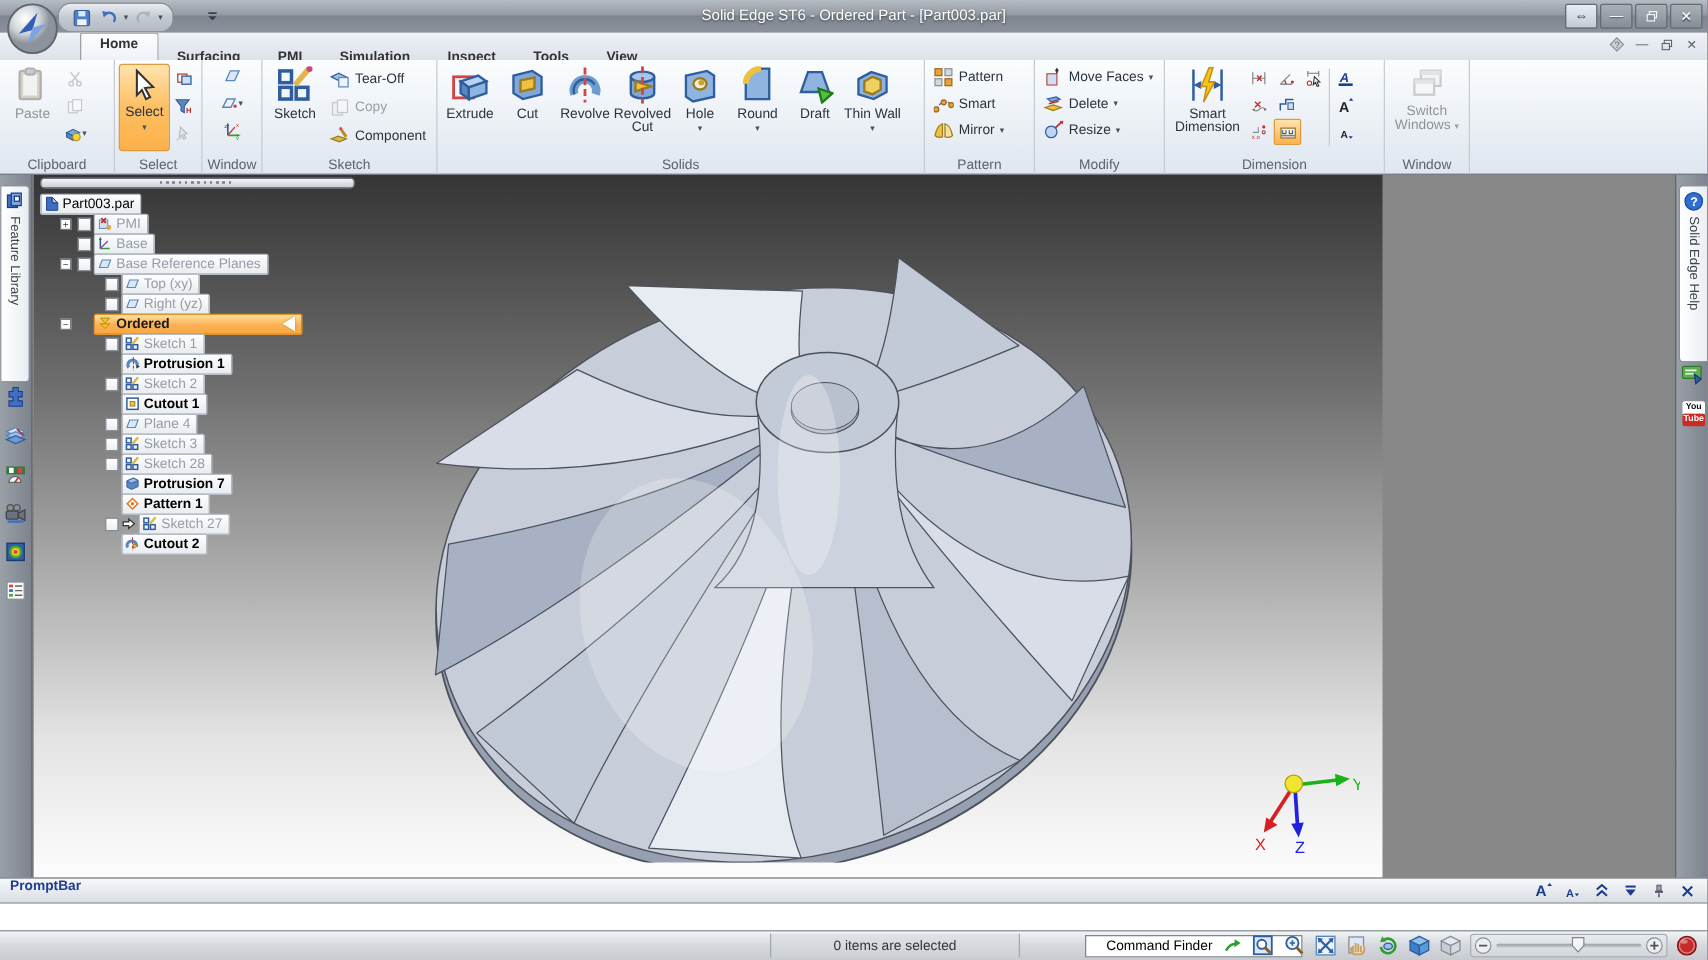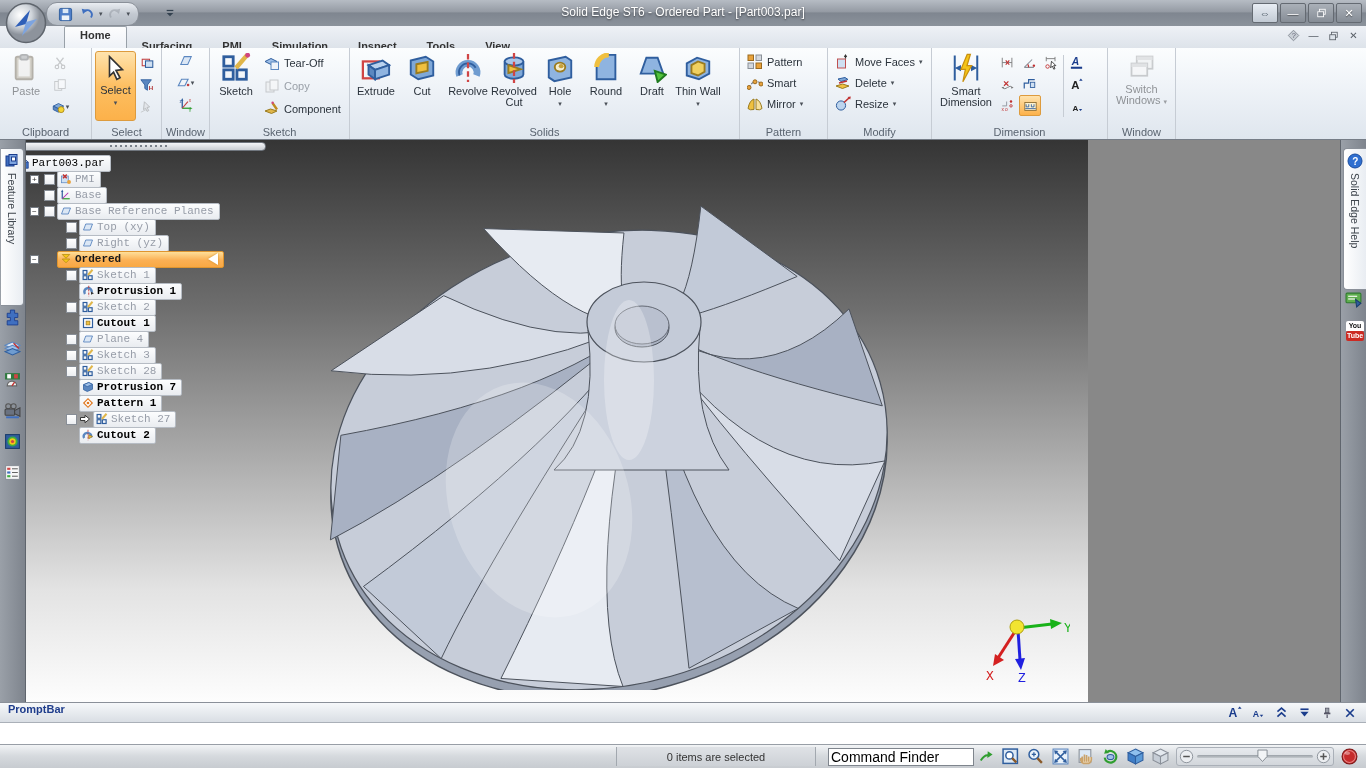--- a/index.html
+++ b/index.html
@@ -49,22 +49,22 @@
   #main{position:absolute;top:140px;left:0;width:1366px;height:562px;}
   .strip{position:absolute;top:0;height:562px;width:25px;background:linear-gradient(90deg,#9aa0a8,#7e848d);}
   #strip-left{left:0;border-right:1px solid #5f656d;}
   #strip-right{right:0;border-left:1px solid #5f656d;width:25px;}
   .vtab{position:absolute;left:1px;width:22px;background:linear-gradient(90deg,#ffffff,#e9edf2);
     border:1px solid #8a9099;border-left:none;border-radius:0 4px 4px 0;display:flex;flex-direction:column;align-items:center;
     padding:4px 0;gap:4px;}
   .vtab .vtext{writing-mode:vertical-rl;font-size:10.5px;color:#3e454d;}
   .stripicons{position:absolute;left:3px;display:flex;flex-direction:column;gap:13px;}
   .sicon{width:18px;height:18px;display:flex;align-items:center;justify-content:center;}
-  #viewport{position:absolute;left:9px;top:0;width:1079px;height:562px;overflow:hidden;
-    background:linear-gradient(#353535,#6e6e6e 30%,#a8a8a8 55%,#e3e3e3 80%,#fdfdfd 100%);font-family:Liberation Mono, monospace;}
+  #viewport{position:absolute;left:27px;top:0;width:1079px;height:562px;overflow:hidden;
+    background:linear-gradient(#353535,#6e6e6e 30%,#a8a8a8 55%,#e3e3e3 80%,#fdfdfd 100%);}
   #impeller{position:absolute;left:290px;top:30px;}
   #triad{position:absolute;right:18px;bottom:14px;}
   
   #pathfinder{position:absolute;left:5px;top:2px;width:280px;}
   #pf-splitter{width:250px;height:7px;margin:0 0 4px 0;border-radius:4px;border:1px solid #70767e;
     background:linear-gradient(#f4f5f7,#c9cdd2);position:relative;}
   #pf-splitter::after{content:"";position:absolute;left:95px;top:2px;width:60px;height:2px;
     background:repeating-linear-gradient(90deg,#7a818a 0 2px,transparent 2px 5px);}
   .trow{display:flex;align-items:center;height:16px;}
   .slot-exp{width:13px;display:flex;justify-content:center;flex:none;}
@@ -88,22 +88,22 @@
   #pb-title{color:#1f3d8c;font-weight:bold;}
   #pb-icons{margin-left:auto;display:flex;gap:7px;align-items:center;}
   .pbtn{width:16px;height:15px;display:flex;align-items:center;justify-content:center;}
   #pb-body{height:21px;background:#fff;}
   
   #statusbar{position:absolute;top:744px;left:0;width:1366px;height:24px;
     background:linear-gradient(#f2f4f6,#d6dade 45%,#c6cacf);border-top:1px solid #989ea6;
     display:flex;align-items:center;}
   #sel-seg{position:absolute;left:616px;width:198px;top:2px;height:19px;display:flex;align-items:center;justify-content:center;
     background:linear-gradient(#dfe2e6,#cdd1d6);border-left:1px solid #a2a8af;border-right:1px solid #a2a8af;color:#333;}
-  #cmd-finder{position:absolute;left:828px;top:3px;width:140px;height:16px;border:1px solid #7f858d;
-    font-family:"Liberation Sans",sans-serif;font-size:14px;padding:0 2px;}
+  #cmd-finder{position:absolute;left:868px;top:3px;width:140px;height:16px;border:1px solid #7f858d;
+    font-family:"Liberation Sans",sans-serif;font-size:11px;padding:0 16px;}
   #status-icons{position:absolute;left:976px;top:2px;display:flex;align-items:center;gap:6px;}
   .stbtn{width:19px;height:19px;display:flex;align-items:center;justify-content:center;}
   #zoom-slider{display:flex;align-items:center;width:158px;height:19px;border:1px solid #aab0b8;border-radius:3px;
     background:linear-gradient(#e7eaee,#d2d6db);padding:0 2px;box-sizing:border-box;}
   #zoom-track{flex:1;height:3px;background:linear-gradient(#9aa0a7,#c5cace);border-radius:2px;position:relative;margin:0 3px;}
   #zoom-thumb{position:absolute;left:52%;top:-6px;}
   .yt{display:flex;flex-direction:column;align-items:center;width:20px;line-height:8px;font-size:7px;font-weight:bold;}
   .yt .you{background:#fff;color:#111;width:18px;text-align:center;border-radius:2px 2px 0 0;padding:1px 0;}
   .yt .tube{background:#cc2a23;color:#fff;width:18px;text-align:center;border-radius:2px;padding:1px 0;}
   svg{display:block;}

